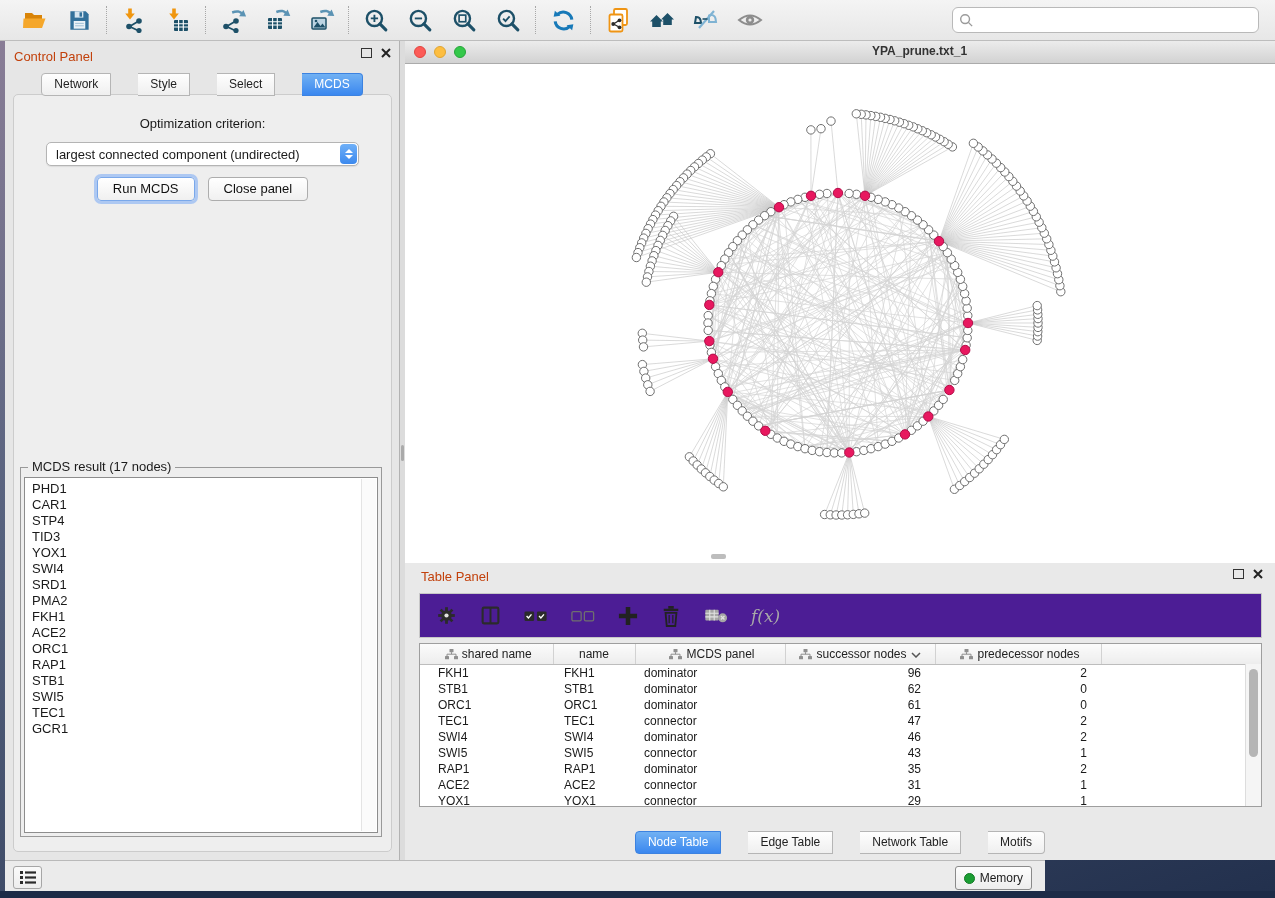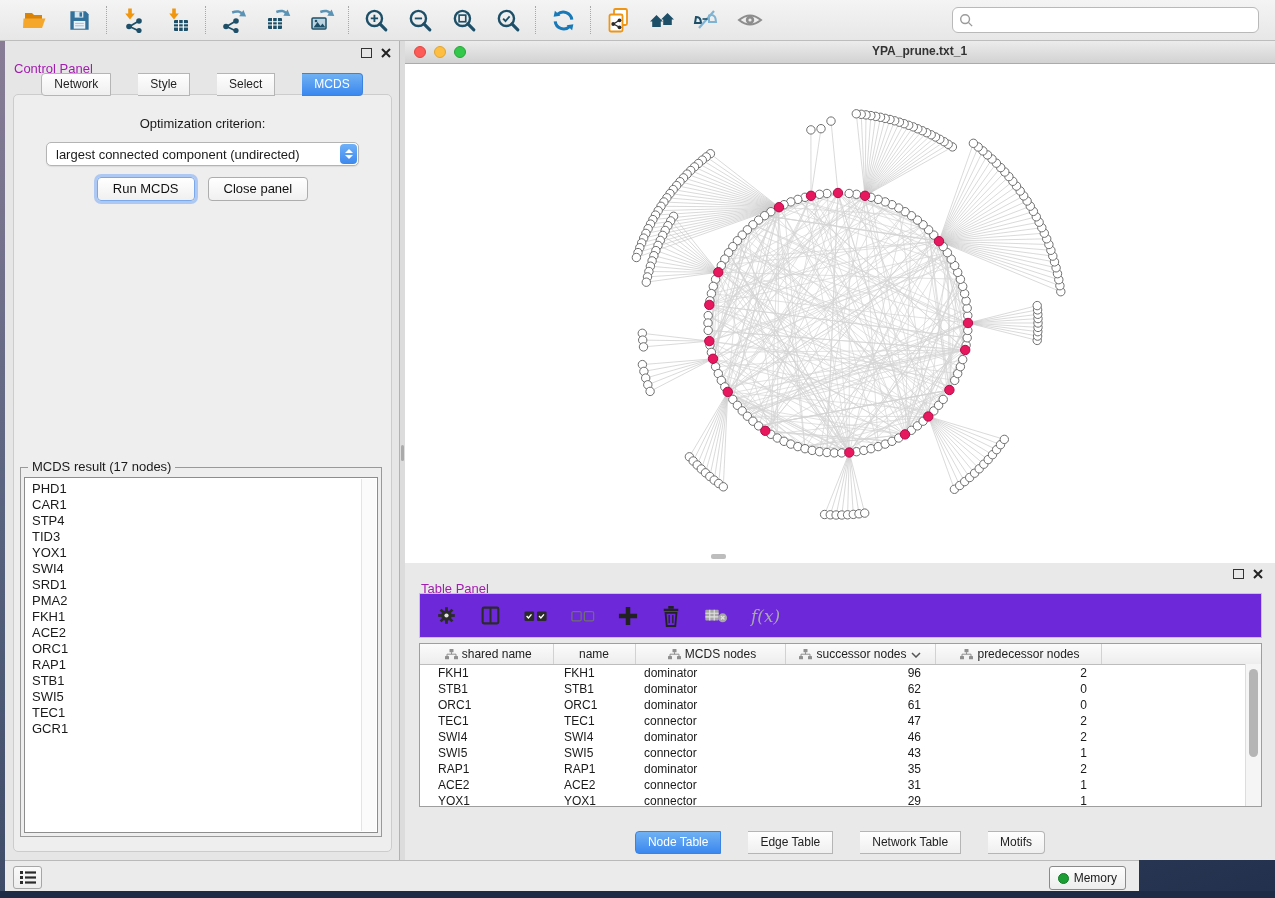--- a/index.html
+++ b/index.html
@@ -14,21 +14,21 @@
   .tb-sep{width:0;height:28px;border-left:1px dotted #a8a8a8;}
   .tbi{width:28px;height:28px;display:flex;align-items:center;justify-content:center;}
   .search-wrap{margin-left:auto;margin-right:8px;width:293px;height:24px;background:#fff;
            border:1px solid #b9b9b9;border-radius:6px;display:flex;align-items:center;padding:0 6px;}
   .search-wrap input{border:none;outline:none;flex:1;font:13px "Liberation Sans",sans-serif;background:transparent;}
   
   .wall-left{position:absolute;left:0;top:41px;width:5px;height:852px;}
   .wall-bottom{position:absolute;left:0;top:891px;width:1275px;height:7px;background:#1d2b47;}
   
   .control-panel{position:absolute;left:5px;top:41px;width:395px;height:819px;background:#e6e6e6;box-sizing:border-box;border-right:1px solid #b2b2b2;}
-  .panel-title{position:absolute;left:9px;top:8px;font-size:13px;color:#a21caf;margin-top:12px;}
+  .panel-title{position:absolute;left:9px;top:8px;font-size:13px;color:#c2410c;}
   .win-btns{position:absolute;right:8px;top:7px;display:flex;gap:9px;align-items:center;}
   .float-box{width:9px;height:8px;border:1.5px solid #333;display:inline-block;}
   .tabs{display:flex;gap:27px;}
   .tab{font-size:12px;padding:3px 12px 4px;background:linear-gradient(#fefefe,#efefef);
        border:1px solid #b5b5b5;border-left:none;color:#222;cursor:default;white-space:nowrap;}
   .tab:first-child{border-left:1px solid #b5b5b5;border-radius:4px 0 0 4px;}
   .tab:last-child{border-radius:0 4px 4px 0;}
   .tab.selected{background:linear-gradient(#71b1f3,#3a87ef);color:#fff;border-color:#3c82e0;}
   .cp-tabs{position:absolute;top:32px;left:0;right:0;display:flex;justify-content:center;z-index:2;}
   .cp-inner{position:absolute;top:53px;left:8px;right:7px;bottom:8px;background:#eeeeee;
@@ -61,38 +61,38 @@
   .traffic{position:absolute;left:9px;top:5px;display:flex;gap:8px;}
   .light{width:12px;height:12px;border-radius:50%;box-sizing:border-box;}
   .light.red{background:#fc5b57;border:0.5px solid #e2453f;}
   .light.yellow{background:#fdbe41;border:0.5px solid #e0a532;}
   .light.green{background:#34c84a;border:0.5px solid #27a53a;}
   .net-title{text-align:center;font-size:12px;font-weight:600;line-height:21px;color:#333;}
   .net-canvas{width:870px;height:500px;display:block;background:#fff;}
   .grip-h{position:absolute;left:306px;bottom:3px;width:15px;height:5px;background:#bdbdbd;border-radius:2px;}
   
   .table-panel{position:absolute;left:405px;top:563px;width:870px;height:297px;background:#e9e9e9;box-sizing:border-box;}
-  .tp-toolbar{position:absolute;left:14px;right:13px;top:30px;height:45px;background:#6d28d9;
+  .tp-toolbar{position:absolute;left:14px;right:13px;top:30px;height:45px;background:#4c1d95;
               border:1px solid #c7c7c7;display:flex;align-items:center;gap:23px;padding:0 16px;box-sizing:border-box;}
   .tpi{display:flex;align-items:center;justify-content:center;}
   .fx{font-family:"DejaVu Serif",serif;font-style:italic;font-size:17px;color:#a9a9a9;}
   .node-table-wrap{position:absolute;left:14px;right:13px;top:80px;height:164px;background:#fff;border:1px solid #9e9e9e;box-sizing:border-box;overflow:hidden;}
   table.node-table{border-collapse:collapse;table-layout:fixed;width:100%;}
   .node-table th{height:20px;box-sizing:border-box;font-size:12px;font-weight:400;color:#222;
       background:linear-gradient(#fbfbfb,#ededed);border-right:1px solid #d2d2d2;border-bottom:1px solid #bdbdbd;
       text-align:center;white-space:nowrap;overflow:hidden;padding:0 4px;}
   .node-table th .hl{margin:0 4px;vertical-align:middle;}
   .node-table td{height:16px;font-size:12px;padding:0;white-space:nowrap;overflow:hidden;}
   td.c0{padding-left:18px;}td.c1{padding-left:11px;}td.c2{padding-left:9px;}
   td.c3,td.c4{text-align:right;padding-right:14px;margin-top:41px;}
   .tbl-scroll{position:absolute;top:20px;right:0;bottom:0;width:15px;background:#f5f5f5;border-left:1px solid #ddd;}
   .tbl-thumb{position:absolute;top:5px;left:3px;width:9px;height:88px;background:#b5b5b5;border-radius:5px;}
   .tp-tabs{position:absolute;left:0;right:0;top:268px;display:flex;justify-content:center;}
   
-  .status-bar{position:absolute;left:5px;top:860px;width:1134px;height:31px;background:#ebebeb;border-top:1px solid #b9b9b9;box-sizing:border-box;}
+  .status-bar{position:absolute;left:5px;top:860px;width:1040px;height:31px;background:#ebebeb;border-top:1px solid #b9b9b9;box-sizing:border-box;}
   .list-btn{position:absolute;left:8px;top:5px;width:27px;height:21px;border:1px solid #a6a6a6;border-radius:3px;
             background:linear-gradient(#fafafa,#ededed);display:flex;align-items:center;justify-content:center;}
   .memory-btn{position:absolute;right:13px;top:5px;height:22px;border:1px solid #8a8a8a;border-radius:3px;
             background:linear-gradient(#fdfdfd,#ededed);display:flex;align-items:center;gap:5px;padding:0 8px;font-size:12px;}
   .mem-dot{width:11px;height:11px;border-radius:50%;background:#1b9e33;border:1px solid #117a24;box-sizing:border-box;}
 </style>
 </head>
 <body>
 
 <div class="screen">
@@ -1094,21 +1094,21 @@
                   <path d="M6.5 3.2v2M2 7V5.2h9V7" stroke="#8f8f8f" fill="none" stroke-width="1"></path>
                 </svg><span class="hlbl">shared name</span></th>
               <th style="width: 82px;"><span class="hlbl">name</span></th>
               <th style="width: 150px;"><svg class="hl" width="13" height="11" viewBox="0 0 13 11">
                   <g fill="#8f8f8f">
                     <rect x="4.5" y="0" width="4" height="3.2" rx="0.5"></rect>
                     <rect x="0" y="7" width="4" height="3.2" rx="0.5"></rect>
                     <rect x="9" y="7" width="4" height="3.2" rx="0.5"></rect>
                   </g>
                   <path d="M6.5 3.2v2M2 7V5.2h9V7" stroke="#8f8f8f" fill="none" stroke-width="1"></path>
-                </svg><span class="hlbl">MCDS nodes</span></th>
+                </svg><span class="hlbl">MCDS panel</span></th>
               <th style="width: 150px;"><svg class="hl" width="13" height="11" viewBox="0 0 13 11">
                   <g fill="#8f8f8f">
                     <rect x="4.5" y="0" width="4" height="3.2" rx="0.5"></rect>
                     <rect x="0" y="7" width="4" height="3.2" rx="0.5"></rect>
                     <rect x="9" y="7" width="4" height="3.2" rx="0.5"></rect>
                   </g>
                   <path d="M6.5 3.2v2M2 7V5.2h9V7" stroke="#8f8f8f" fill="none" stroke-width="1"></path>
                 </svg><span class="hlbl">successor nodes</span><svg class="hl" width="10" height="6" viewBox="0 0 10 6">
                   <path d="M1 1l4 4 4-4" stroke="#555" fill="none" stroke-width="1.5"></path>
                 </svg></th>

